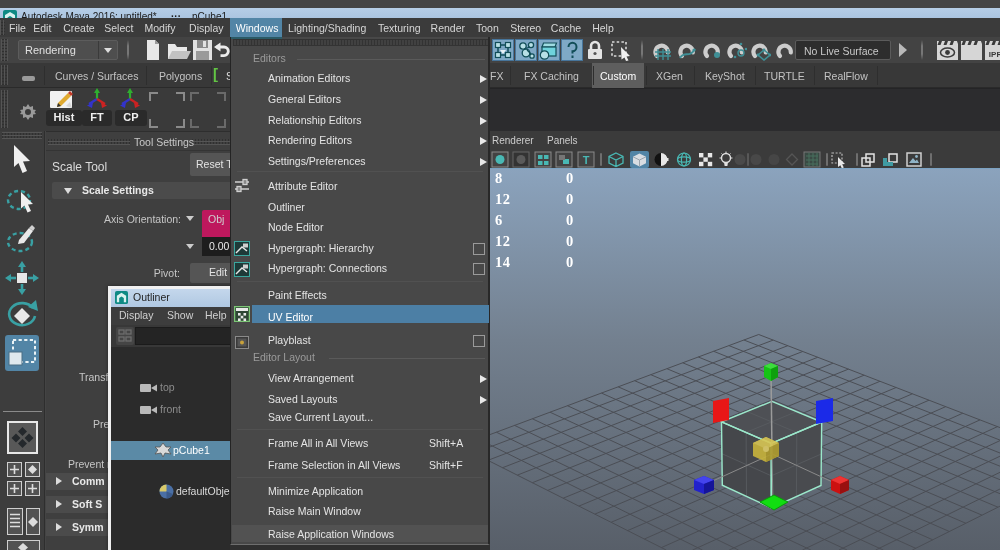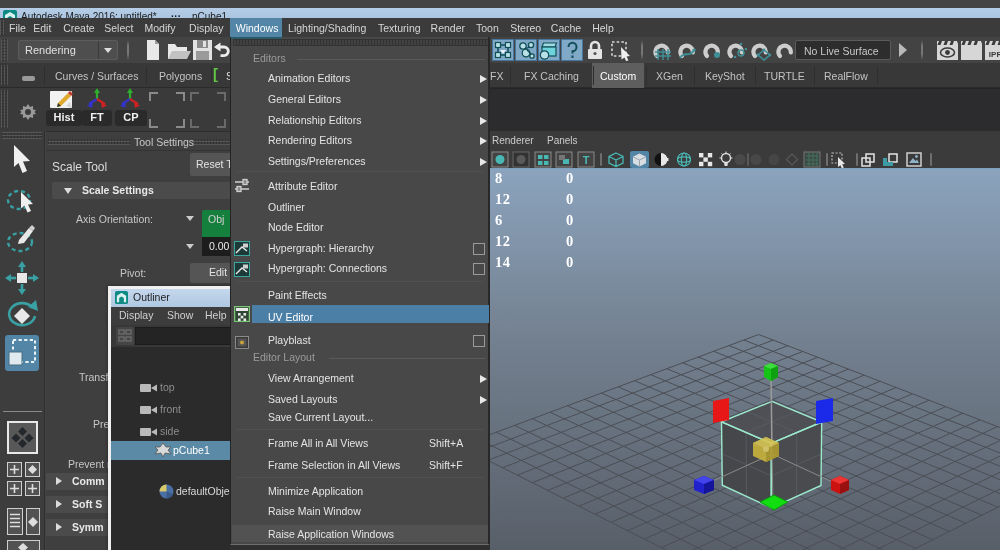--- a/index.html
+++ b/index.html
@@ -25,21 +25,21 @@
 .griph{background-image:repeating-linear-gradient(0deg,#555 0 1px,transparent 1px 3px),repeating-linear-gradient(90deg,#303030 0 1px,transparent 1px 3px)}
 
 #toolbox{left:0;top:131px;width:45px;height:419px;background:#3d3d3d;border-right:1px solid #2e2e2e}
 .tbtn{position:absolute;left:5px;width:34px;height:32px;border-radius:3px}
 .tbtn.on{background:#5285a6}
 
 #tools{left:46px;top:131px;width:186px;height:419px;background:#3f3f3f;color:#cfcfcf;font-size:10.5px}
 #tshead{position:absolute;left:0;top:0;width:186px;height:20px;border-top:1px solid #2e2e2e;border-bottom:1px solid #343434}
 #tshead .tx{position:absolute;left:88px;top:4px;color:#c8c8c8;font-size:10.5px}
 .cbar{position:absolute;left:6px;width:180px;height:17px;background:#4b4b4b;border-radius:2px;color:#e8e8e8;font-weight:bold;font-size:10.5px}
-.rlab{position:absolute;color:#c6c6c6}
+.rlab{position:absolute;text-align:right;color:#c6c6c6}
 .btn{position:absolute;background:#555;border-radius:2px;color:#e4e4e4}
 
 #vppanel{left:488px;top:131px;width:512px;height:419px;background:#3b3b3b}
 #vpmenu{position:absolute;left:0;top:0;width:476px;height:19px;color:#cccccc;font-size:10px}
 #vpicons{position:absolute;left:0;top:19px;width:512px;height:19px}
 #vp{position:absolute;left:0;top:38px;width:512px;height:381px}
 .chnum{position:absolute;color:#fff;font-family:"Liberation Serif",serif;font-weight:bold;font-size:14.5px;letter-spacing:0.5px;width:30px}
 
 #dmenu{left:230px;top:37px;width:260px;height:508px;background:#484848;border-left:1px solid #242424;border-right:2px solid #282828;border-bottom:1px solid #6e6e6e;color:#e4e4e4;font-size:10.5px}
 #dmenu .mi{position:absolute;left:37px;white-space:nowrap}
@@ -388,21 +388,21 @@
  <span class="abs" style="left:6px;top:29px;font-size:12px;color:#dadada">Scale Tool</span>
  <div class="btn" style="left:144px;top:22px;width:42px;height:23px;font-size:10.5px;overflow:hidden">
         <span class="abs" style="left:6px;top:5px;white-space:nowrap">Reset To</span>
       </div>
  <div class="cbar" style="top:51px">
         <span class="abs" style="left:30px;top:2px">Scale Settings</span>
         <div class="abs" style="left:12px;top:6px;width:0;height:0;border-top:6px solid #dcdcdc;border-left:4px solid transparent;border-right:4px solid transparent"></div>
       </div>
  <div class="rlab" style="left:30px;top:82px;width:105px">Axis Orientation:</div>
  <div class="abs" style="left:140px;top:85px;width:0;height:0;border-top:5px solid #ccc;border-left:4px solid transparent;border-right:4px solid transparent"></div>
- <div class="abs" style="left:156px;top:79px;width:30px;height:29px;background:#15803d;border-radius:2px">
+ <div class="abs" style="left:156px;top:79px;width:30px;height:29px;background:#be185d;border-radius:2px">
         <span class="abs" style="left:6px;top:3px">Obj</span>
       </div>
  <div class="abs" style="left:140px;top:113px;width:0;height:0;border-top:5px solid #ccc;border-left:4px solid transparent;border-right:4px solid transparent"></div>
  <div class="abs" style="left:156px;top:106px;width:30px;height:19px;background:#1d1d1d">
         <span class="abs" style="left:7px;top:3px;color:#e8e8e8">0.00</span>
       </div>
  <div class="rlab" style="left:74px;top:136px;width:60px">Pivot:</div>
  <div class="btn" style="left:144px;top:132px;width:42px;height:20px">
         <span class="abs" style="left:19px;top:3px">Edit</span>
       </div>
@@ -617,27 +617,20 @@
               <path d="M11 6 L17 2.5 L17 9.5 Z" fill="#b9b9b9"></path>
             </svg>
             <span class="nm">top</span>
           </div>
  <div class="olrow" style="top:54px">
             <svg class="abs" style="left:29px;top:3px" width="18" height="12" viewBox="0 0 18 12">
               <rect x="0" y="2" width="11" height="8" rx="1" fill="#b9b9b9"></rect>
               <path d="M11 6 L17 2.5 L17 9.5 Z" fill="#b9b9b9"></path>
             </svg>
             <span class="nm">front</span>
-          </div>
- <div class="olrow" style="top:76px">
-            <svg class="abs" style="left:29px;top:3px" width="18" height="12" viewBox="0 0 18 12">
-              <rect x="0" y="2" width="11" height="8" rx="1" fill="#b9b9b9"></rect>
-              <path d="M11 6 L17 2.5 L17 9.5 Z" fill="#b9b9b9"></path>
-            </svg>
-            <span class="nm">side</span>
           </div>
  <div class="olrow" style="top:94px;height:19px;background:#5b8aa6;color:#fff">
             <svg class="abs" style="left:43px;top:1px" width="18" height="16" viewBox="0 0 18 16">
               <path d="M9 1 L12 5 L17 5 L14 8 L17 12 L11 11 L9 15 L7 11 L1 12 L4 8 L1 5 L6 5 Z" fill="#d9d9d9" stroke="#555" stroke-width="0.8"></path>
             </svg>
             <span class="nm" style="left:62px;top:3px">pCube1</span>
           </div>
  <div class="olrow" style="top:136px;color:#d9d9d9">
             <svg class="abs" style="left:48px;top:1px" width="15" height="15" viewBox="0 0 15 15">
               <circle cx="7.5" cy="7.5" r="7" fill="#4a6fa5"></circle>

